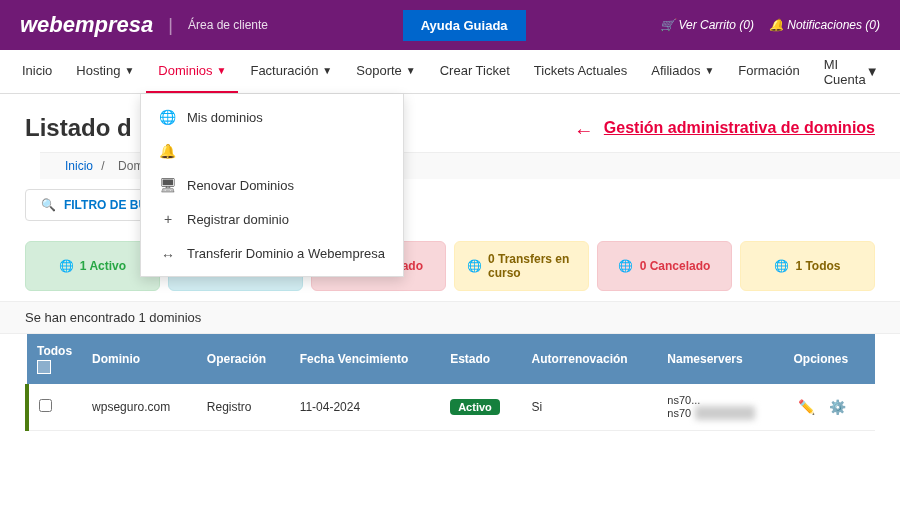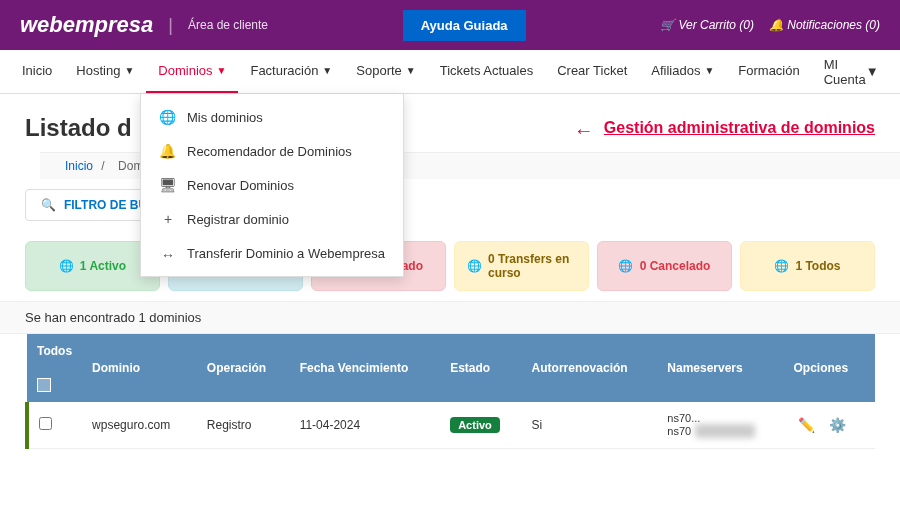--- a/index.html
+++ b/index.html
@@ -218,36 +218,35 @@
   </div>
 </div>
 
 <div class="nav-wrapper">
   <div class="nav-bar">
     <div class="nav-item">Inicio</div>
     <div class="nav-item">Hosting <span class="caret">▼</span></div>
     <div class="nav-item active">Dominios <span class="caret">▼</span></div>
     <div class="nav-item">Facturación <span class="caret">▼</span></div>
     <div class="nav-item">Soporte <span class="caret">▼</span></div>
+    <div class="nav-item">Crear Ticket</div>
     <div class="nav-item">Tickets Actuales</div>
-    <div class="nav-item">Crear Ticket</div>
     <div class="nav-item">Afiliados <span class="caret">▼</span></div>
     <div class="nav-item">Formación</div>
     <div class="nav-spacer"></div>
     <div class="nav-mi-cuenta">MI Cuenta <span class="caret">▼</span></div>
   </div>
 
   <div class="dropdown-overlay" style="left: 140px; top: 44px;">
     <div class="dropdown-item">
       <span class="dropdown-icon">🌐</span>
       <span>Mis dominios</span>
     </div>
     <div class="dropdown-item">
       <span class="dropdown-icon">🔔</span>
-      <span>Recomendador de Dominios</span>
     </div>
     <div class="dropdown-item">
       <span class="dropdown-icon">🖥</span>
       <span>Renovar Dominios</span>
     </div>
     <div class="dropdown-item">
       <span class="dropdown-icon">+</span>
       <span>Registrar dominio</span>
     </div>
     <div class="dropdown-item">
@@ -303,21 +302,21 @@
   </div>
 </div>
 
 <div class="found-count">Se han encontrado 1 dominios</div>
 
 <div class="table-wrapper">
   <table>
     <thead>
       <tr>
         <th class="checkbox-cell">
-          <div style="display:flex;flex-direction:column;gap:20px;align-items:flex-start;">
+          <div style="display:flex;flex-direction:column;gap:2px;align-items:flex-start;">
             <span>Todos</span>
             <div style="width:14px;height:14px;border:1px solid #fff;background:rgba(255,255,255,0.3);"></div>
           </div>
         </th>
         <th>Dominio</th>
         <th>Operación</th>
         <th>Fecha Vencimiento</th>
         <th>Estado</th>
         <th>Autorrenovación</th>
         <th>Nameservers</th>

